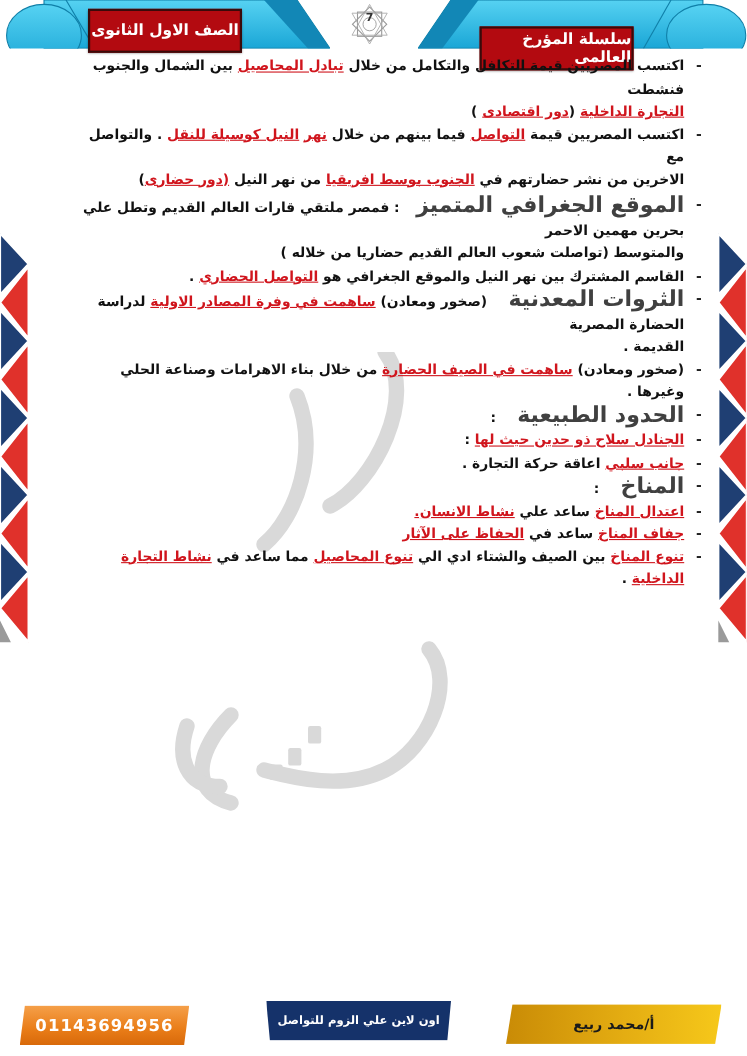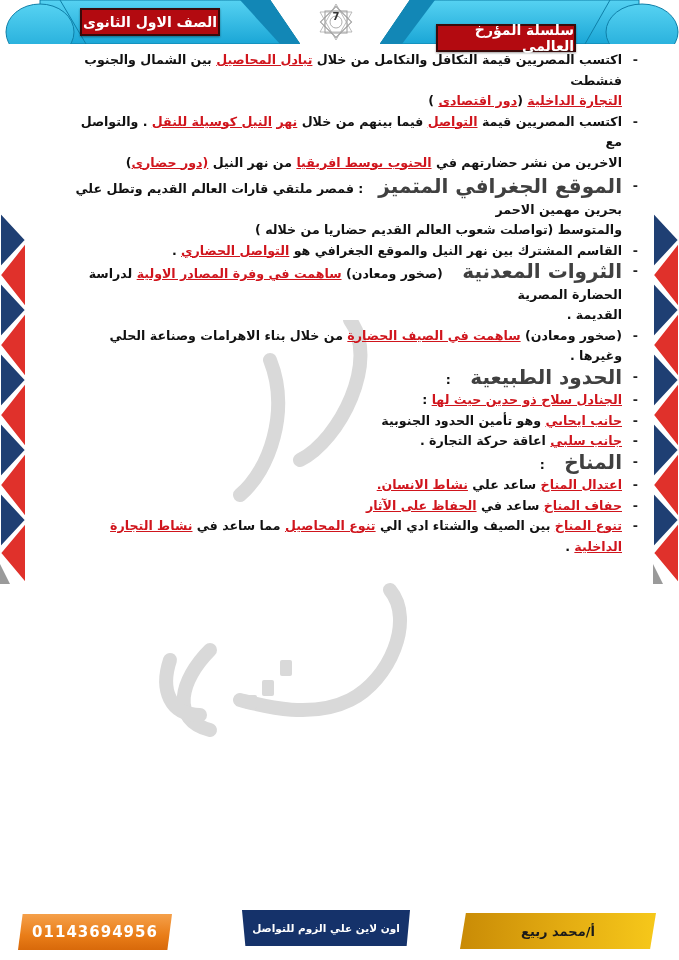--- a/index.html
+++ b/index.html
@@ -5,21 +5,21 @@
   * { box-sizing: border-box; margin: 0; padding: 0; }
   html, body { width: 679px; height: 960px; background: #ffffff; overflow: hidden; }
   body { position: relative; font-family: "DejaVu Sans", "Liberation Sans", sans-serif; }
 
   
   .banner { position: absolute; top: 0; height: 44px; }
   .banner-left { left: 0; width: 300px; }
   .banner-right { left: 380px; width: 299px; }
   .banner svg { position: absolute; left: 0; top: 0; }
   .banner-label {
-    position: absolute; top: 8px; height: 28px;
+    position: absolute; top: 8px; height: 40px;
     background: #b30a10; border: 2px solid #3a0a0a;
     color: #ffffff; font-weight: bold; font-size: 14px;
     display: flex; align-items: center; justify-content: center;
     direction: rtl; box-shadow: 0 1px 2px rgba(0,0,0,0.4);
   }
   .banner-left .banner-label { left: 80px; width: 140px; }
   .banner-right .banner-label { left: 56px; width: 140px; margin-top: 16px; }
 
   .page-emblem { position: absolute; left: 316px; top: 2px; width: 40px; height: 40px; }
   .page-num {
@@ -199,23 +199,20 @@
 
   <div class="item">
     <span class="hd">الحدود الطبيعية</span><span> :</span>
   </div>
 
 
   <div class="item">
     <span class="hl">الجنادل سلاح ذو حدين حيث لها</span><span> :</span>
   </div>
 
-  <div class="item">
-    <span class="hl">جانب ايجابي</span><span> وهو تأمين الحدود الجنوبية</span>
-  </div>
 
   <div class="item">
     <span class="hl">جانب سلبي</span><span> اعاقة حركة التجارة .</span>
   </div>
 
   <div class="item">
     <span class="hd">المناخ</span><span> :</span>
   </div>
 
   <div class="item">

